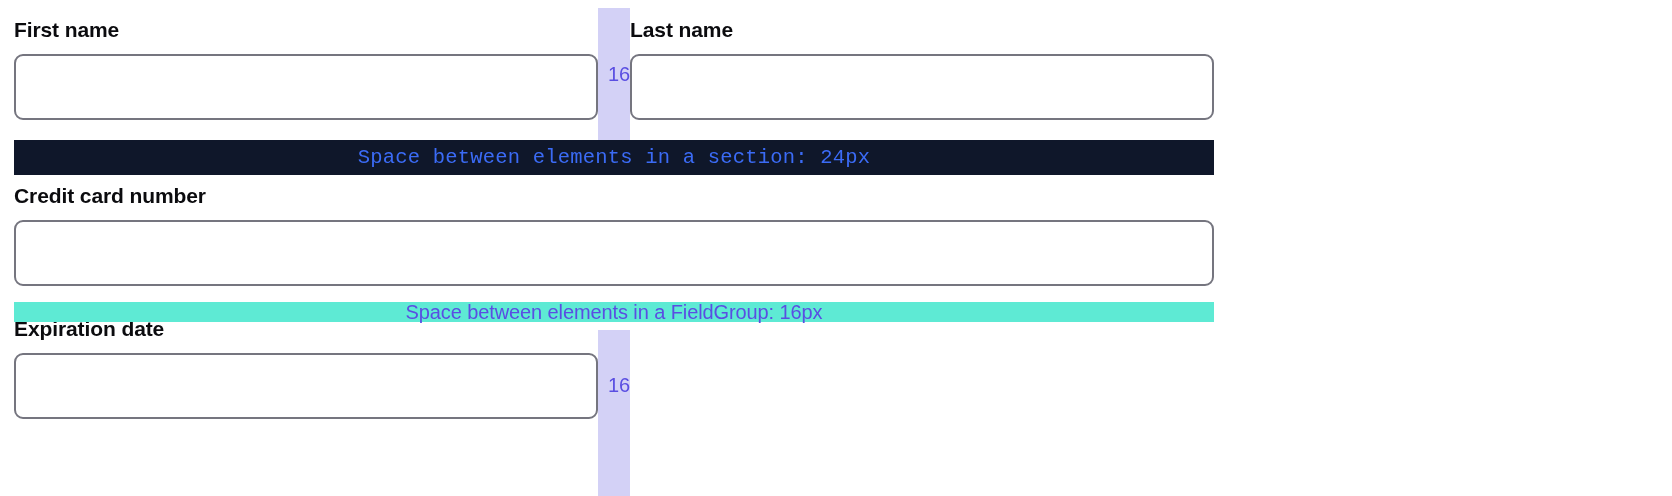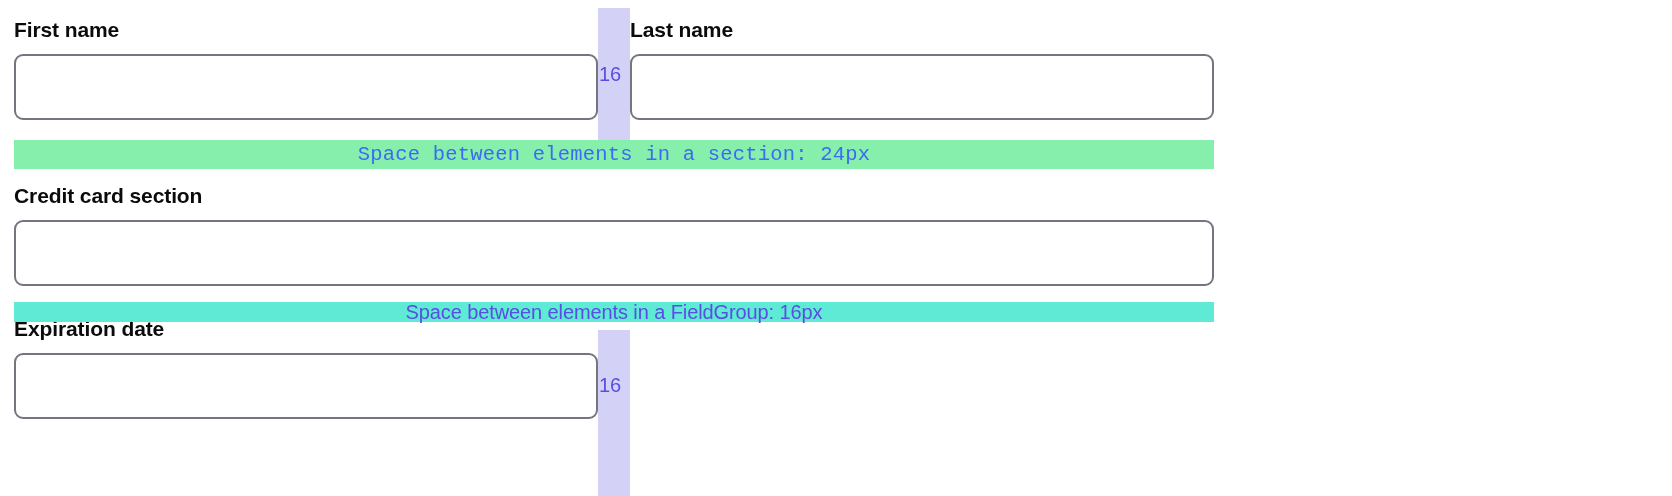--- a/index.html
+++ b/index.html
@@ -24,21 +24,21 @@
   }
 
   
   .gap-col {
     position: absolute;
     background: #d3d1f6;
     z-index: 1;
   }
   .gap-col .gap-num {
     position: absolute;
-    left: 1px;
+    left: 10px;
     top: 0;
     font-family: "Liberation Sans", sans-serif;
     font-size: 20px;
     line-height: 20px;
     color: #5a4ee2;
     white-space: nowrap;
     letter-spacing: -0.2px;
   }
 
   
@@ -76,22 +76,22 @@
   .banner {
     position: absolute;
     left: 14px;
     box-sizing: border-box;
     display: flex;
     align-items: center;
     justify-content: center;
     z-index: 3;
   }
   .banner-section {
-    background: #86efac;
-    height: 29px;
+    background: #0f172a;
+    height: 35px;
     top: 140px;
     width: 1200px;
   }
   .banner-section .banner-text {
     font-family: "Liberation Mono", monospace;
     font-size: 20.5px;
     color: #3b6bf5;
     line-height: 20px;
     white-space: nowrap;
     letter-spacing: 0.2px;
@@ -128,21 +128,21 @@
   <div class="field" style="left:14px; top:18px; width:584px;">
     <div class="field-label">First name</div>
     <input class="field-input" type="text" value="" placeholder="" style="">
   </div>
 
   <div class="banner banner-section">
     <span class="banner-text">Space between elements in a section: 24px</span>
   </div>
 
   <div class="field" style="left:14px; top:184px; width:1200px;">
-    <div class="field-label">Credit card section</div>
+    <div class="field-label">Credit card number</div>
     <input class="field-input" type="text" value="" placeholder="" style="">
   </div>
 
   <div class="banner banner-fieldgroup">
     <span class="banner-text">Space between elements in a FieldGroup: 16px</span>
   </div>
 
   <div class="gap-col" style="left:598px; top:330px; width:32px; height:166px;">
     <span class="gap-num" style="top:45px;">16</span>
   </div>

